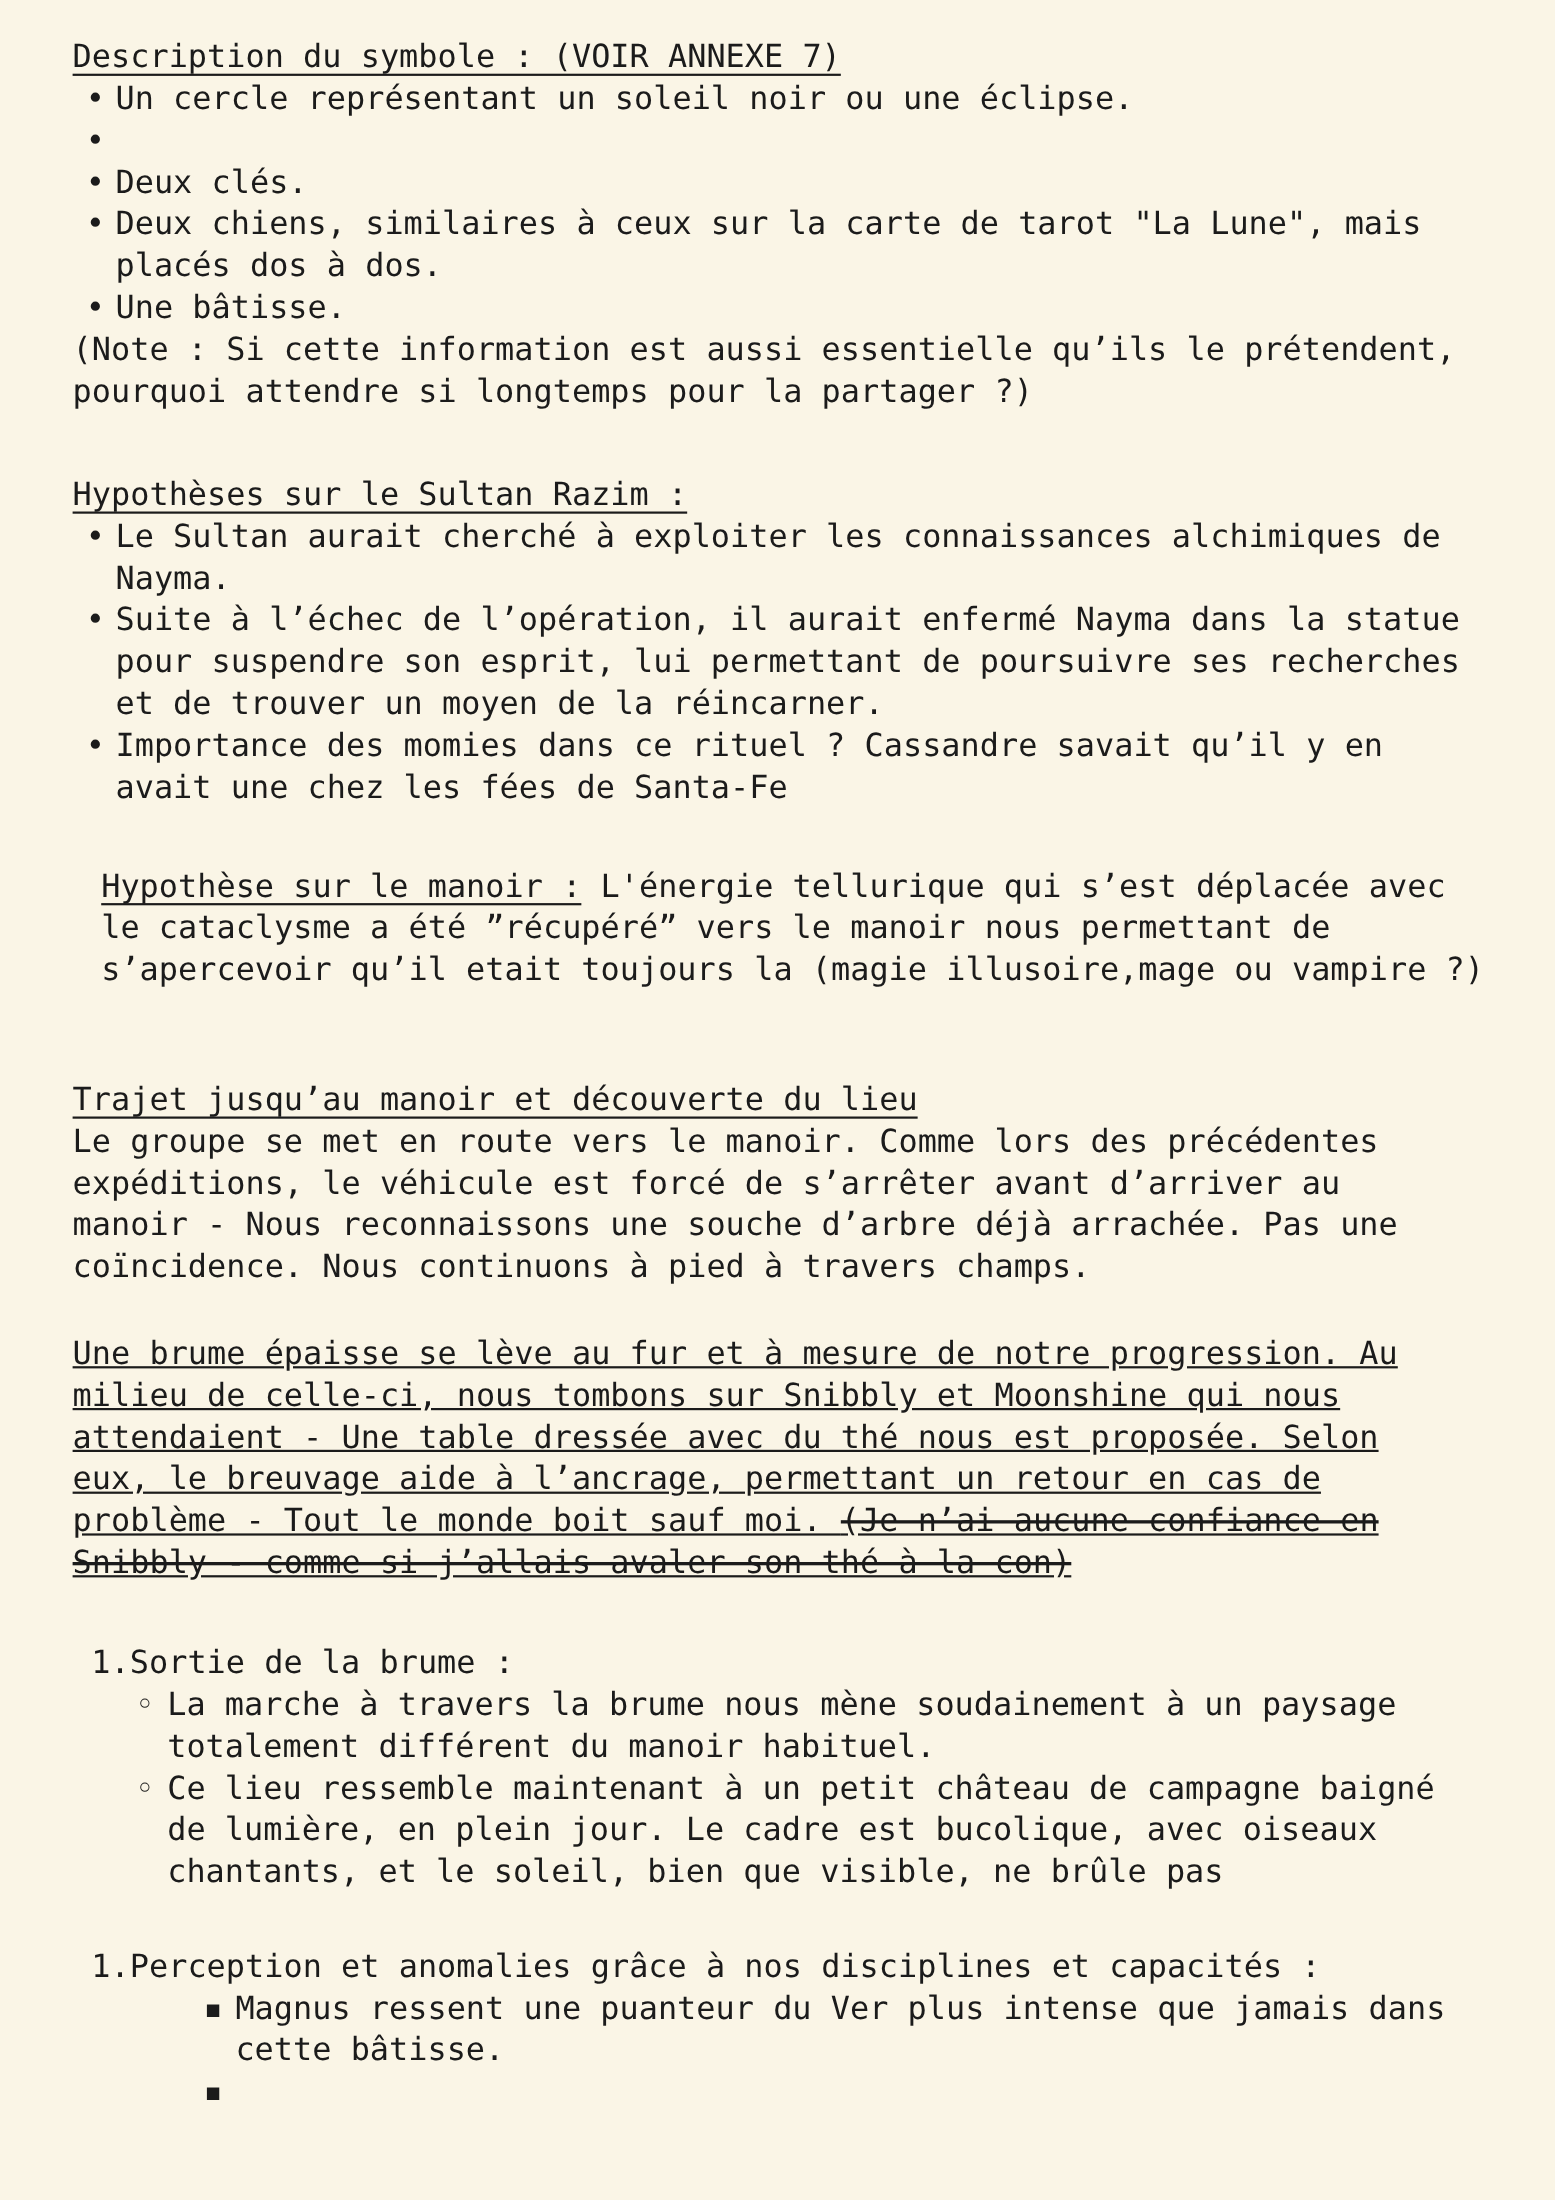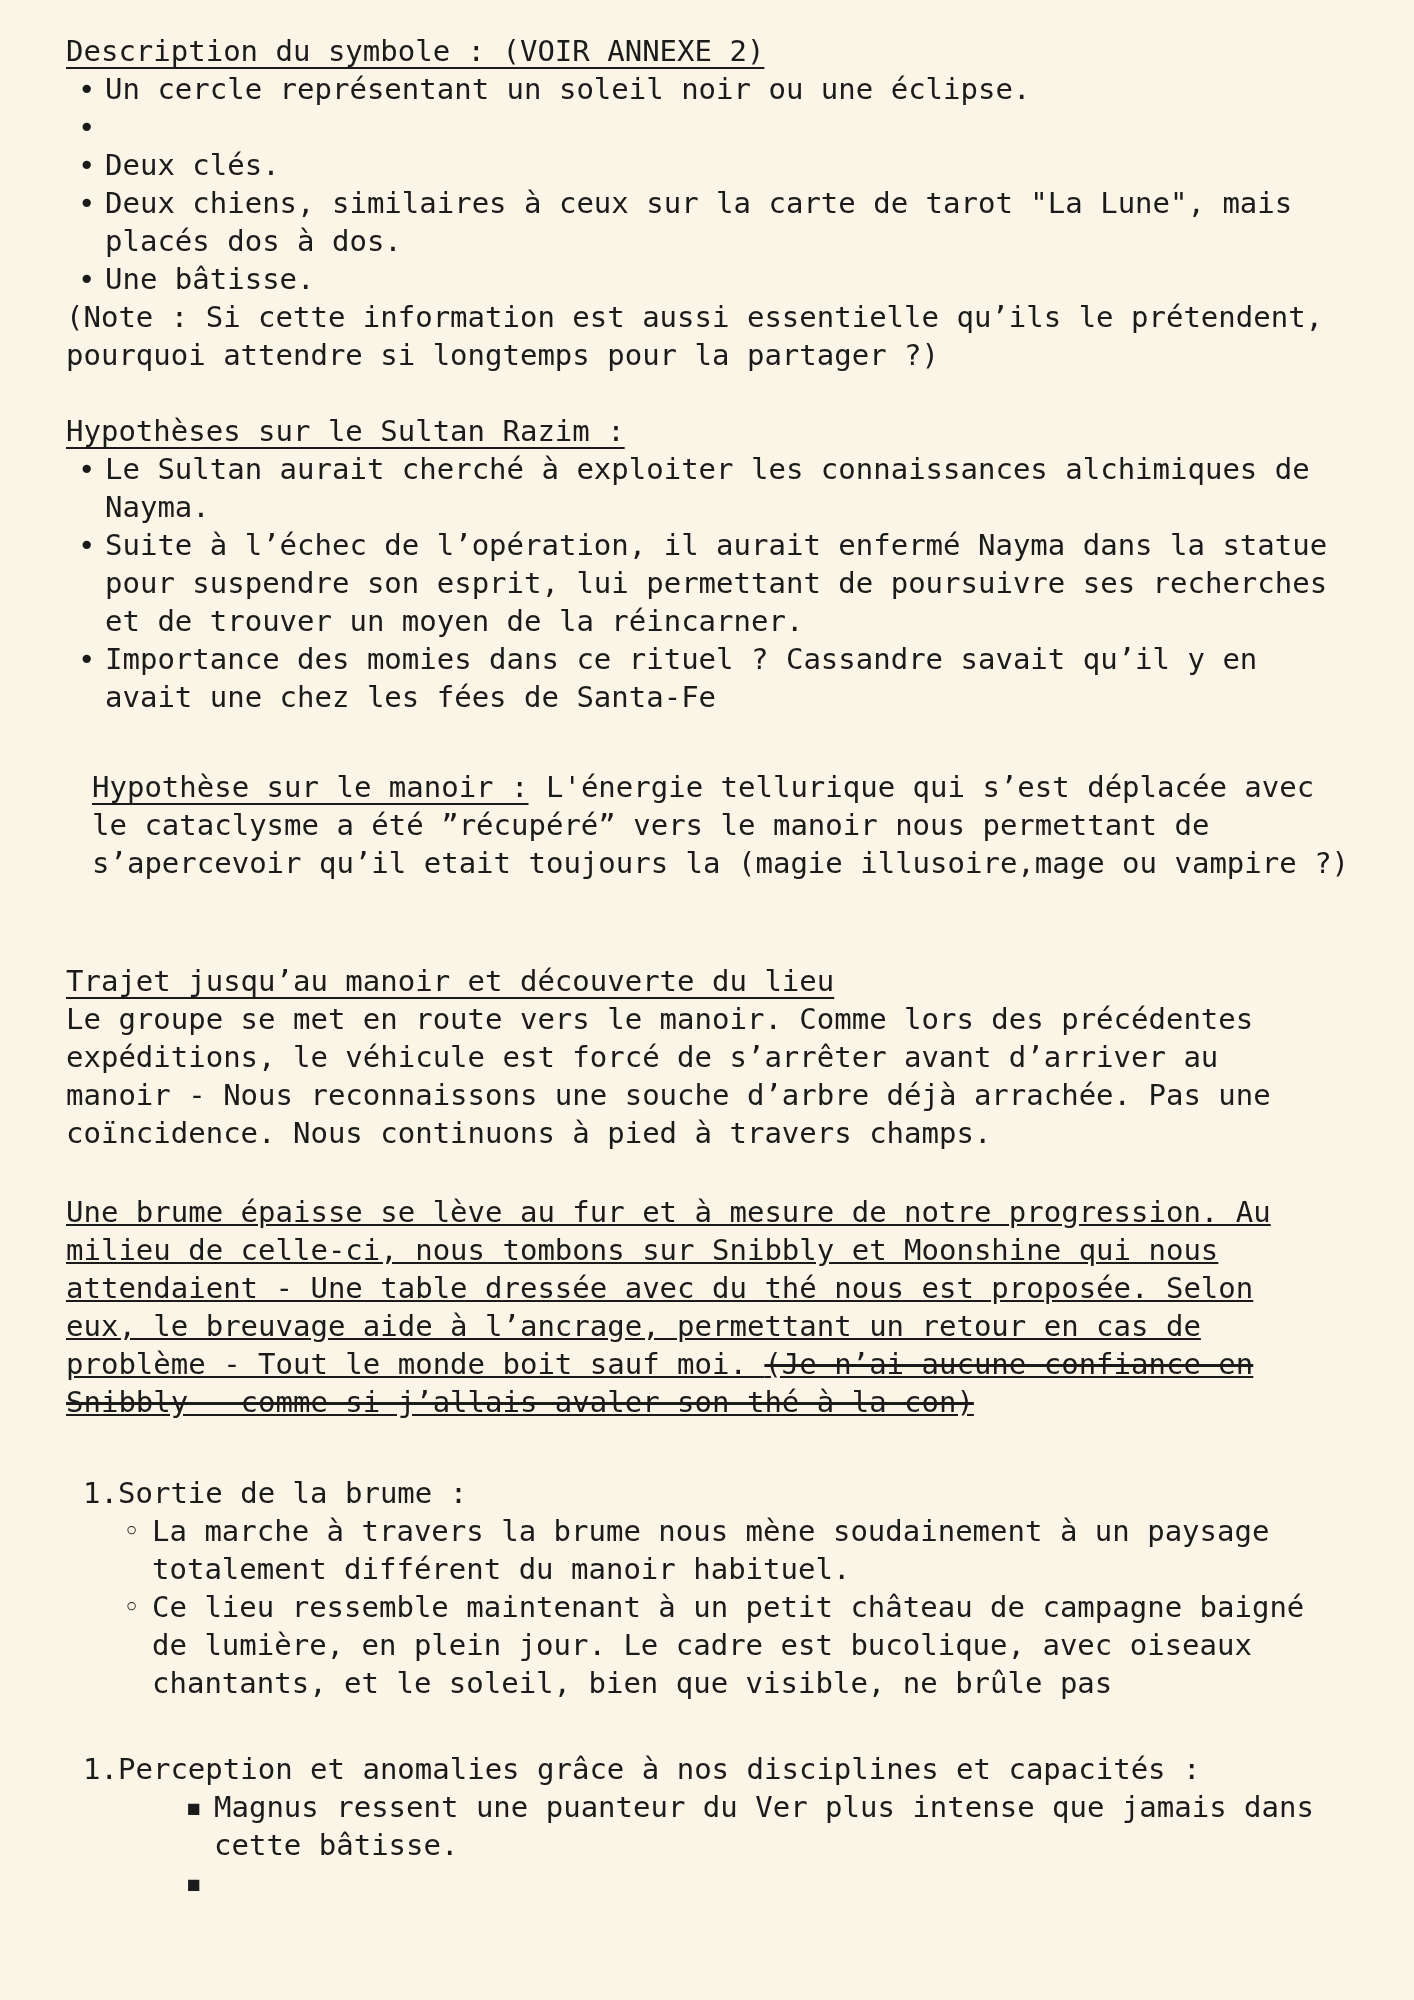--- a/index.html
+++ b/index.html
@@ -22,34 +22,34 @@
   .row { display:flex; align-items:flex-start; }
   .row .marker { flex:none; }
   .bullets .row { margin-left:12px; }
   .bullets .marker { width:27px; }
   .numrow { margin-left:17px; }
   .numrow .marker { width:35px; }
   .sub2 .row { margin-left:57px; }
   .sub2 .marker { width:29px; }
   .sub3 .row { margin-left:119px; }
   .sub3 .marker { width:29px; }
-  .mt-b { margin-top:38px; }
+  .mt-b { margin-top:56px; }
   .mt-c { margin-top:52px;margin-left:26px; }
   .mt-d { margin-top:80px; }
   .mt-e { margin-top:41px;text-decoration:underline; }
   .mt-f { margin-top:53px; }
   .mt-g { margin-top:48px; }
 </style>
 </head>
 <body>
 
 <div class="page">
 
   <div class="blk">
-    <h2 class="u">Description du symbole : (VOIR ANNEXE 2)</h2>
+    <h2 class="u">Description du symbole : (VOIR ANNEXE 7)</h2>
     <div class="bullets">
       <div class="row">
         <span class="marker">•</span>
         <span class="prewrap">Un cercle représentant un soleil noir ou une éclipse.</span>
       </div>
       <div class="row">
         <span class="marker">•</span>
       </div>
       <div class="row">
         <span class="marker">•</span>

